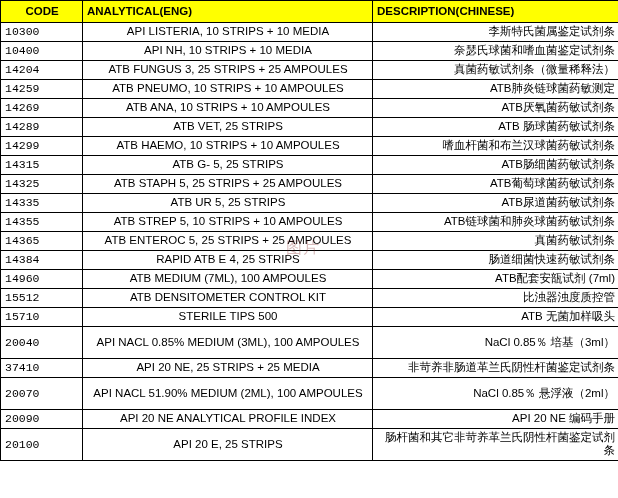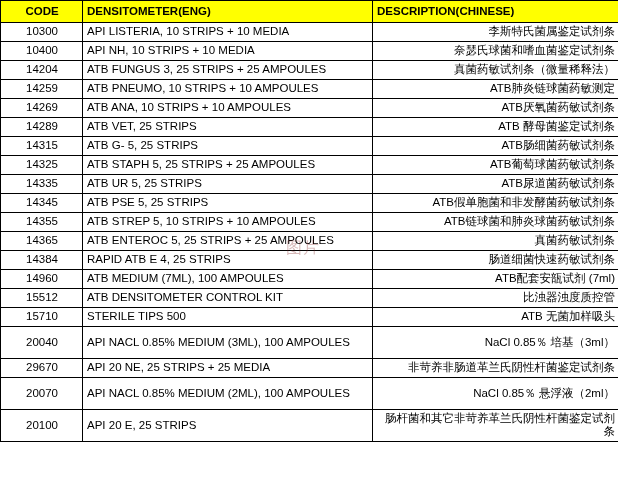--- a/index.html
+++ b/index.html
@@ -37,26 +37,26 @@
     font-size: 11.5px;
     text-align: left;
     height: 18px;
     padding-top: 2px;
     padding-bottom: 2px;
   }
   thead th.h-code {
     text-align: center;
   }
   td.code-cell {
+    font-size: 11.5px;
+    white-space: nowrap;
+    font-family: Liberation Mono, monospace;
+  }
+  td.eng-cell {
     text-align: center;
-    font-size: 11.5px;
-    white-space: nowrap;
-  }
-  td.eng-cell {
-    text-align: left;
   }
   td.chn-cell {
     text-align: right;
     font-size: 11.5px;
   }
   tbody tr { height: 19px; }
   tbody tr.tall { height: 32px; }
   .wm {
     position: absolute;
     left: 286px;
@@ -78,21 +78,21 @@
 <div class="page-wrap">
   <table class="product-table">
     <colgroup>
       <col class="c-code">
       <col class="c-eng">
       <col class="c-chn">
     </colgroup>
     <thead>
       <tr>
         <th class="h-code">CODE</th>
-        <th>DENSITOMETER(ENG)</th>
+        <th>ANALYTICAL(ENG)</th>
         <th>DESCRIPTION(CHINESE)</th>
       </tr>
     </thead>
     <tbody id="table-body">
         <tr>
           <td class="code-cell">10300</td>
           <td class="eng-cell">API LISTERIA, 10 STRIPS + 10 MEDIA</td>
           <td class="chn-cell">李斯特氏菌属鉴定试剂条</td>
         </tr>
         <tr>
@@ -111,41 +111,41 @@
           <td class="chn-cell">ATB肺炎链球菌药敏测定</td>
         </tr>
         <tr>
           <td class="code-cell">14269</td>
           <td class="eng-cell">ATB ANA, 10 STRIPS + 10 AMPOULES</td>
           <td class="chn-cell">ATB厌氧菌药敏试剂条</td>
         </tr>
         <tr>
           <td class="code-cell">14289</td>
           <td class="eng-cell">ATB VET, 25 STRIPS</td>
-          <td class="chn-cell">ATB 酵母菌鉴定试剂条</td>
+          <td class="chn-cell">ATB 肠球菌药敏试剂条</td>
+        </tr>
+        <tr>
+          <td class="code-cell">14299</td>
+          <td class="eng-cell">ATB HAEMO, 10 STRIPS + 10 AMPOULES</td>
+          <td class="chn-cell">嗜血杆菌和布兰汉球菌药敏试剂条</td>
         </tr>
         <tr>
           <td class="code-cell">14315</td>
           <td class="eng-cell">ATB G- 5, 25 STRIPS</td>
           <td class="chn-cell">ATB肠细菌药敏试剂条</td>
         </tr>
         <tr>
           <td class="code-cell">14325</td>
           <td class="eng-cell">ATB STAPH 5, 25 STRIPS + 25 AMPOULES</td>
           <td class="chn-cell">ATB葡萄球菌药敏试剂条</td>
         </tr>
         <tr>
           <td class="code-cell">14335</td>
           <td class="eng-cell">ATB UR 5, 25 STRIPS</td>
           <td class="chn-cell">ATB尿道菌药敏试剂条</td>
-        </tr>
-        <tr>
-          <td class="code-cell">14345</td>
-          <td class="eng-cell">ATB PSE 5, 25 STRIPS</td>
-          <td class="chn-cell">ATB假单胞菌和非发酵菌药敏试剂条</td>
         </tr>
         <tr>
           <td class="code-cell">14355</td>
           <td class="eng-cell">ATB STREP 5, 10 STRIPS + 10 AMPOULES</td>
           <td class="chn-cell">ATB链球菌和肺炎球菌药敏试剂条</td>
         </tr>
         <tr>
           <td class="code-cell">14365</td>
           <td class="eng-cell">ATB ENTEROC 5, 25 STRIPS + 25 AMPOULES</td>
           <td class="chn-cell">真菌药敏试剂条</td>
@@ -169,28 +169,33 @@
           <td class="code-cell">15710</td>
           <td class="eng-cell">STERILE TIPS 500</td>
           <td class="chn-cell">ATB 无菌加样吸头</td>
         </tr>
         <tr class="tall">
           <td class="code-cell">20040</td>
           <td class="eng-cell">API NACL 0.85% MEDIUM (3ML), 100 AMPOULES</td>
           <td class="chn-cell">NaCl 0.85％ 培基（3ml）</td>
         </tr>
         <tr>
-          <td class="code-cell">29670</td>
+          <td class="code-cell">37410</td>
           <td class="eng-cell">API 20 NE, 25 STRIPS + 25 MEDIA</td>
           <td class="chn-cell">非苛养非肠道革兰氏阴性杆菌鉴定试剂条</td>
         </tr>
         <tr class="tall">
           <td class="code-cell">20070</td>
-          <td class="eng-cell">API NACL 0.85% MEDIUM (2ML), 100 AMPOULES</td>
+          <td class="eng-cell">API NACL 51.90% MEDIUM (2ML), 100 AMPOULES</td>
           <td class="chn-cell">NaCl 0.85％ 悬浮液（2ml）</td>
+        </tr>
+        <tr>
+          <td class="code-cell">20090</td>
+          <td class="eng-cell">API 20 NE ANALYTICAL PROFILE INDEX</td>
+          <td class="chn-cell">API 20 NE 编码手册</td>
         </tr>
         <tr class="tall">
           <td class="code-cell">20100</td>
           <td class="eng-cell">API 20 E, 25 STRIPS</td>
           <td class="chn-cell">肠杆菌和其它非苛养革兰氏阴性杆菌鉴定试剂条</td>
         </tr>
       </tbody>
   </table>
   <div class="wm">图片</div>
 </div>

